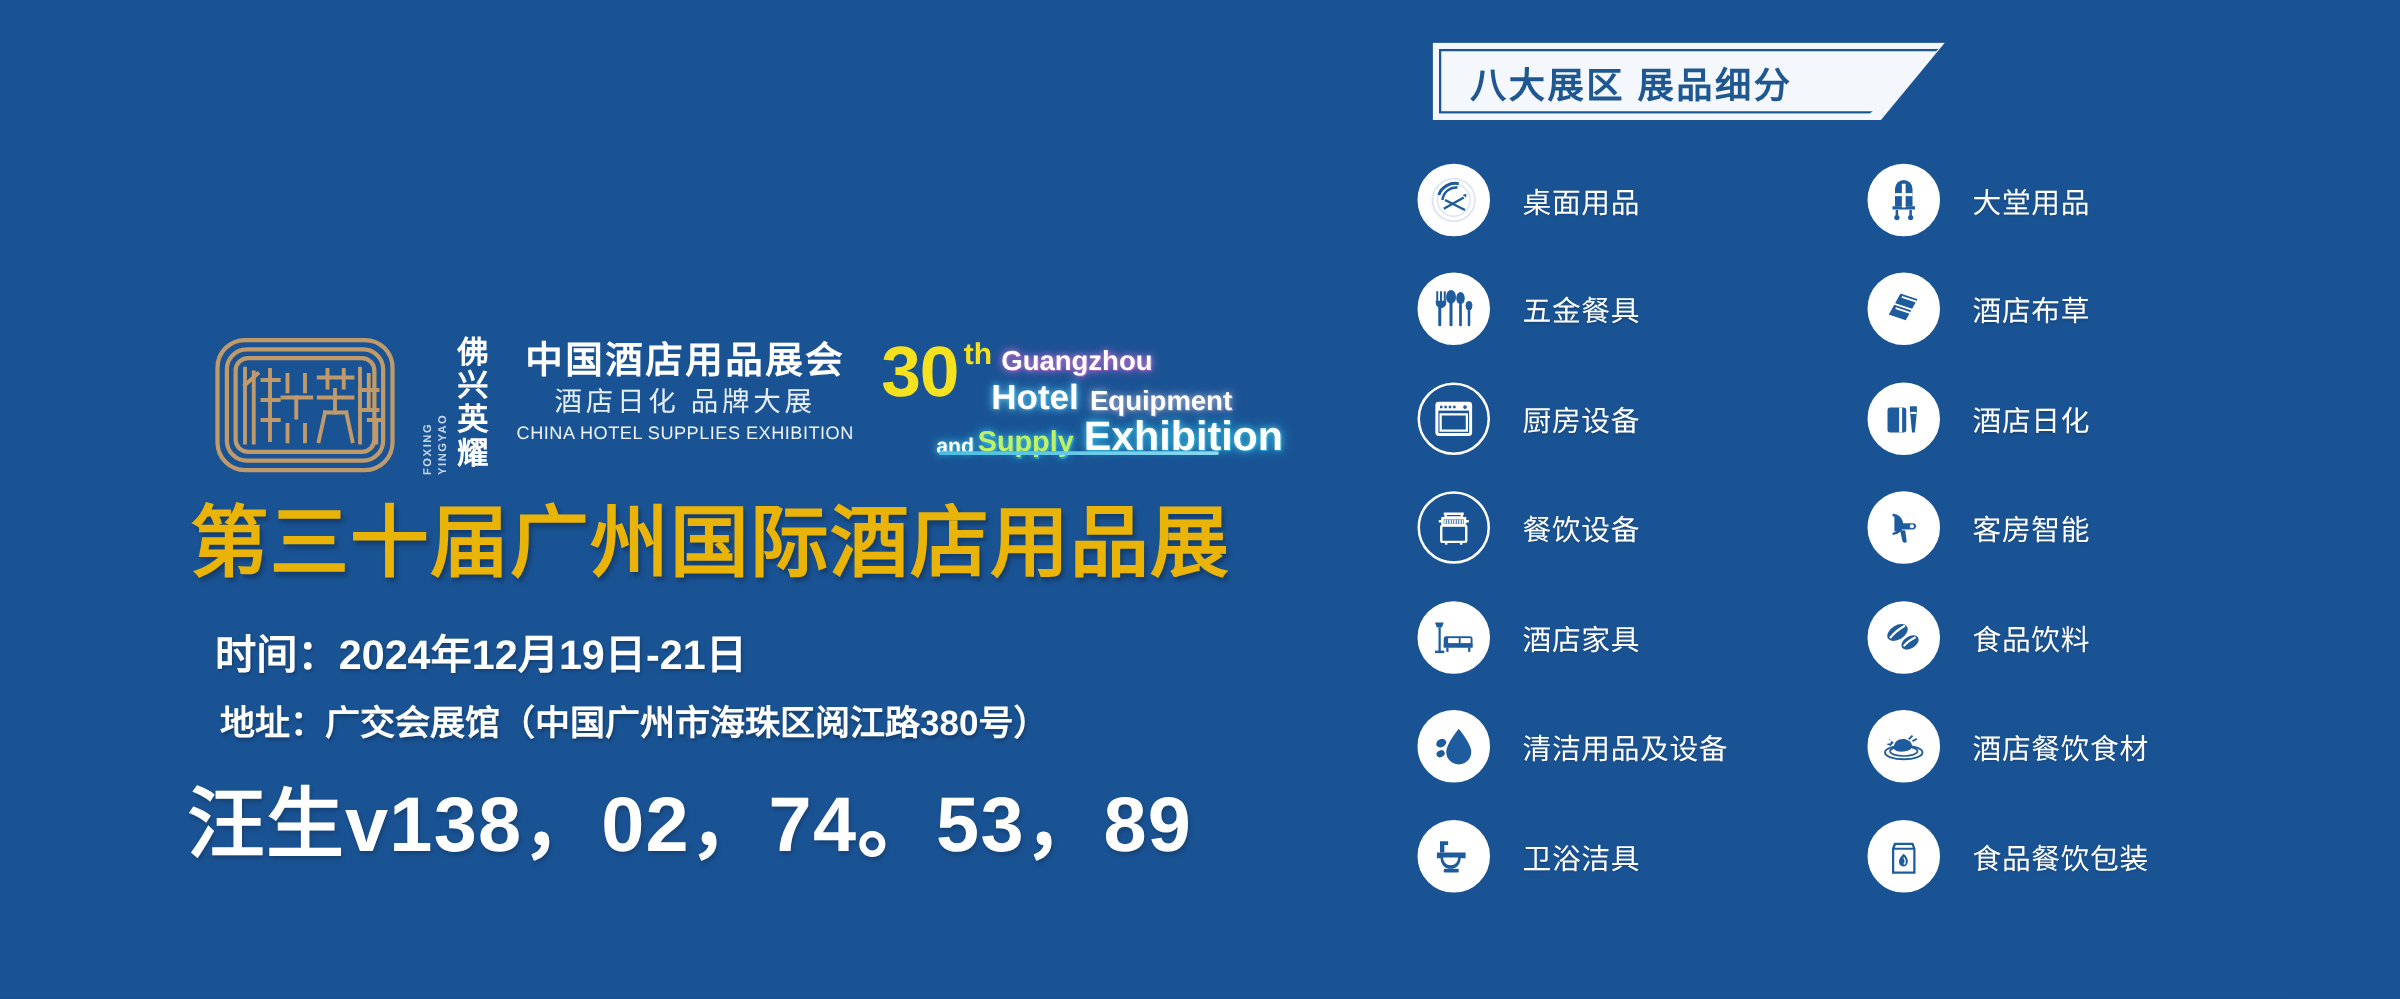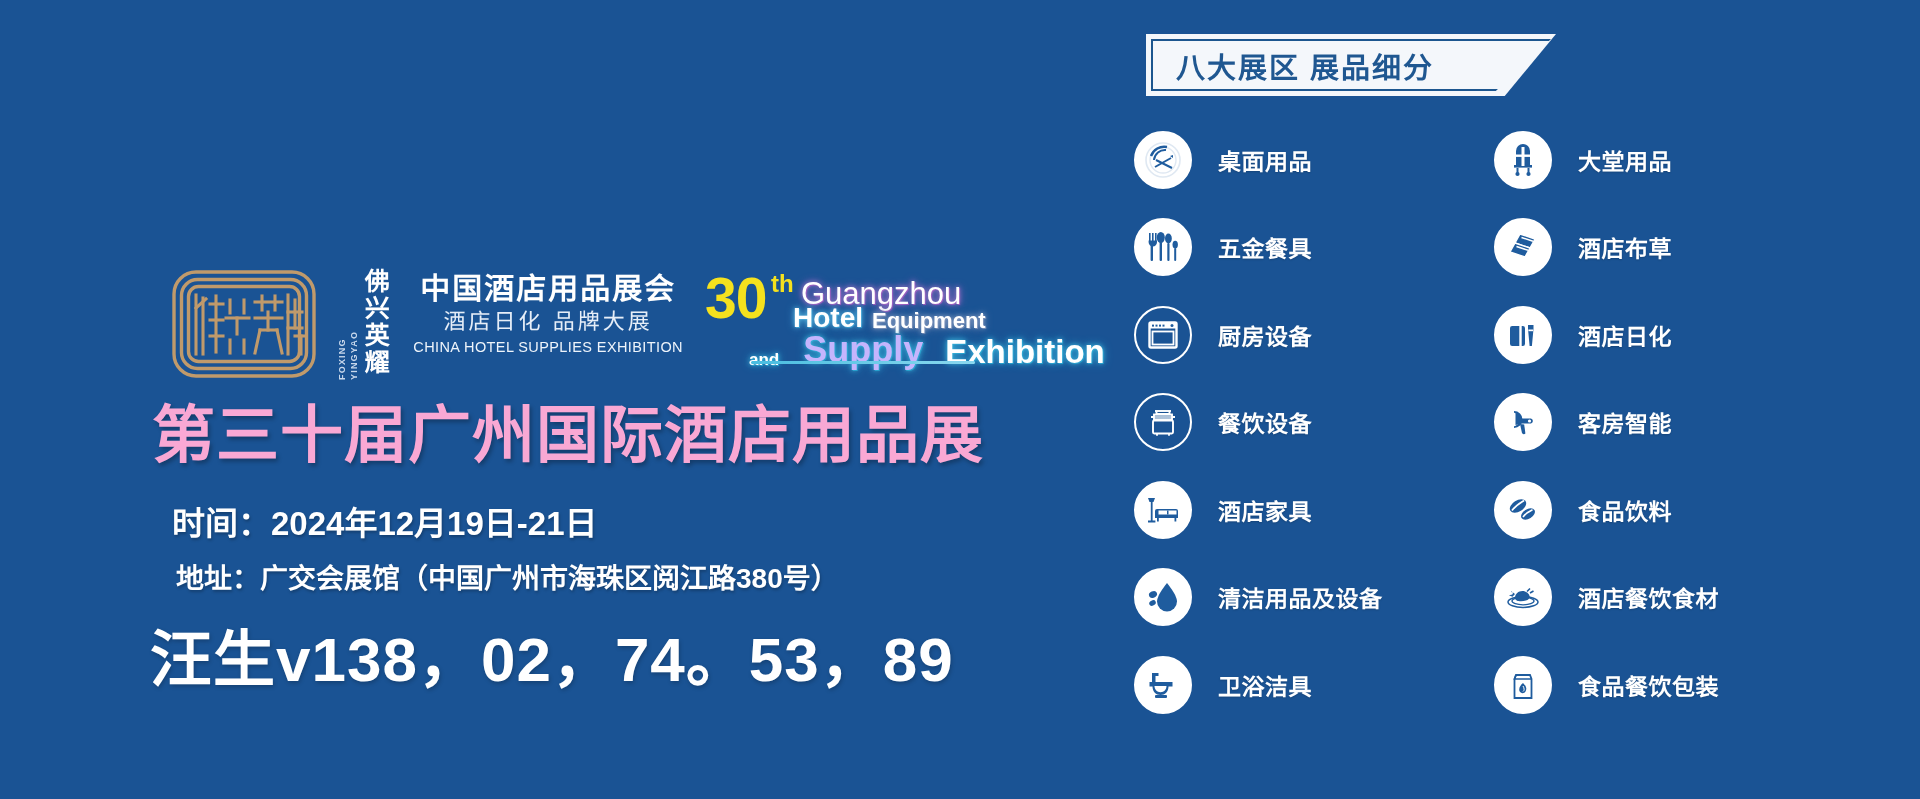--- a/index.html
+++ b/index.html
@@ -106,21 +106,21 @@
     letter-spacing: -1px;
   }
   #anniv-th {
     position: absolute; left: 66px; top: -2px;
     font-size: 24px; font-weight: bold;
     color: #f5e11e;
     line-height: 1;
   }
   #anniv-city {
     position: absolute; left: 96px; top: 4px;
-    font-size: 31px; font-weight: normal;
+    font-size: 22px; font-weight: bold;
     color: #ffffff;
     line-height: 1;
     text-shadow: 0 0 5px #b07fd0, 0 0 9px #9a5bbf, 1px 1px 0 #8d4fb5;
   }
   #anniv-row2 {
     position: absolute; left: 88px; top: 36px;
     display: flex; align-items: flex-end;
   }
   #anniv-hotel {
     font-size: 28px; font-weight: bold; color: #ffffff;
@@ -131,47 +131,47 @@
     font-size: 22px; font-weight: bold; color: #ffffff;
     line-height: 1; margin-left: 9px;
     text-shadow: 0 0 5px #8fa3c7, 0 0 9px #7089b5, 1px 1px 0 #6b83ad;
   }
   #anniv-row3 {
     position: absolute; left: 44px; top: 64px;
     display: flex; align-items: flex-end;
   }
   #anniv-and {
     font-size: 17px; font-weight: bold; color: #ffffff;
-    line-height: 1; margin-right: 24px;
+    line-height: 1; margin-right: 3px;
     text-shadow: 0 0 5px #3fb6dd, 0 0 9px #2aa3d0, 1px 1px 0 #1f95c5;
   }
   #anniv-supply {
-    font-size: 36px; font-weight: bold; color: #c4b5fd;
-    line-height: 1; margin-right: 22px;
+    font-size: 23px; font-weight: bold; color: #bef264;
+    line-height: 1; margin-right: 8px;
     text-shadow: 0 0 5px #3fb6dd, 0 0 10px #2aa3d0, 1px 1px 0 #1f95c5;
   }
   #anniv-exhib {
     font-size: 33px; font-weight: bold; color: #ffffff;
     line-height: 1;
     text-shadow: 0 0 5px #3fb6dd, 0 0 10px #2aa3d0, 1px 1px 0 #1f95c5;
   }
   #anniv-underline {
     position: absolute; left: 46px; top: 93px;
     width: 224px; height: 3px;
     background: linear-gradient(90deg,#49bde0,#8ad8ef);
     border-radius: 2px;
   }
 
   
   #headline {
     position: absolute;
     left: 152px; top: 404px;
     font-size: 63px;
     font-weight: bold;
-    color: #f9a8d4;
+    color: #eab308;
     letter-spacing: 1px;
     line-height: 1;
     white-space: nowrap;
     text-shadow: 2px 3px 4px rgba(0,0,0,0.28);
   }
   #info-time {
     position: absolute;
     left: 172px; top: 497px;
     font-size: 33px;
     font-weight: bold;
@@ -259,21 +259,21 @@
     background: #1a5394;
     display: flex; align-items: center; justify-content: center;
     flex: 0 0 auto;
     position: relative;
   }
   .cat-icon.filled { background: #ffffff; }
   .cat-icon svg { display: block; }
   .cat-label {
     margin-left: 26px;
     font-size: 23px;
-    font-weight: bold;
+    font-weight: normal;
     color: #ffffff;
     white-space: nowrap;
     letter-spacing: 0.5px;
     text-shadow: 0 1px 2px rgba(0,0,0,0.18);
   }
 </style>
 </head>
 <body>
 
 <div id="left-panel">

